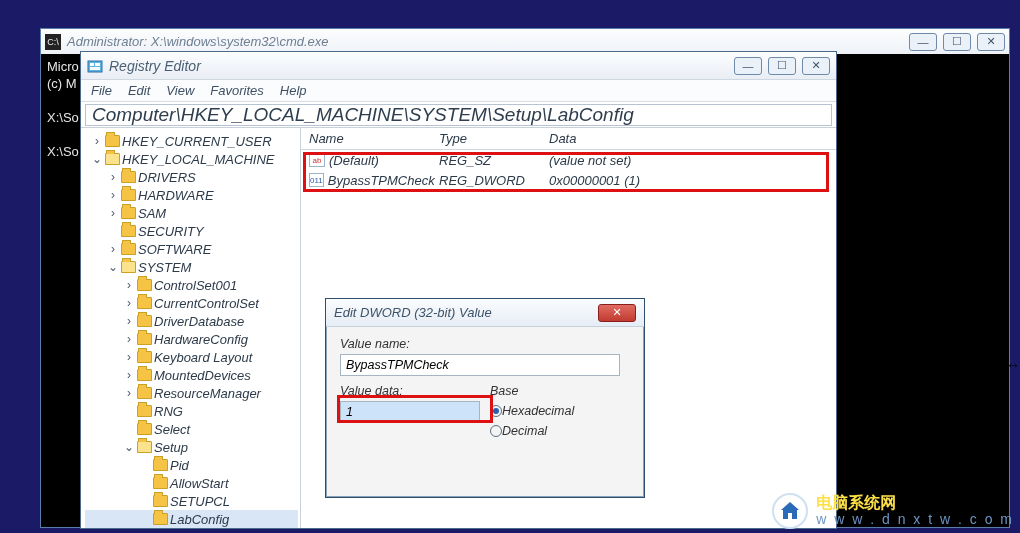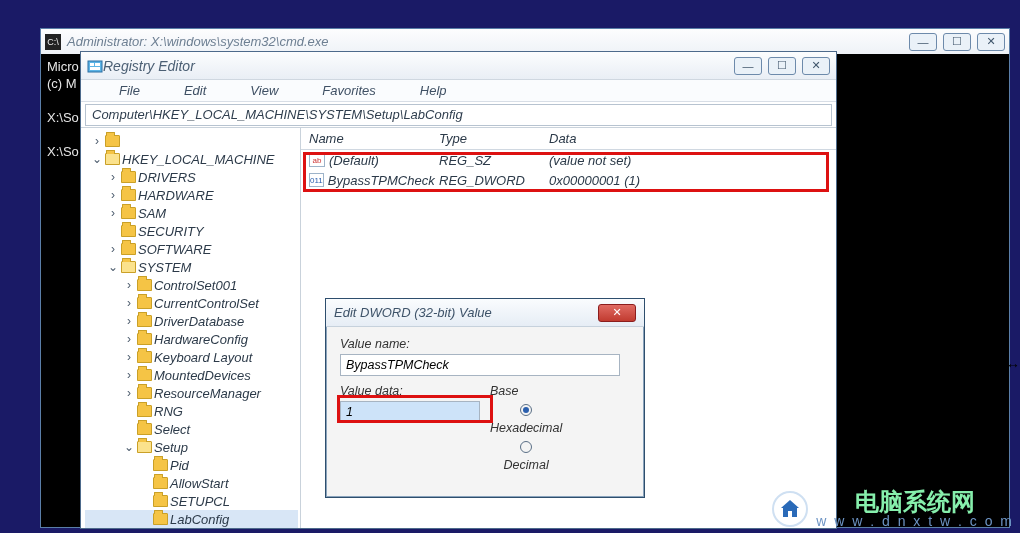--- a/index.html
+++ b/index.html
@@ -38,38 +38,38 @@
     padding:4px 6px; color:#e6e6e6; font-family:Consolas,monospace;
     font-size:13px; font-style:normal; white-space:pre; line-height:17px;
   }
   
   .regedit {
     position:absolute; left:80px; top:51px; width:757px; height:478px;
     background:#fff; border:1px solid #4d6a8b; display:flex; flex-direction:column;
   }
   .reg-titlebar {
     height:28px; background:linear-gradient(#fcfdfe,#e9eef5);
-    display:flex; align-items:center; padding:0 6px; gap:0;
+    display:flex; align-items:center; padding:0 6px; gap:6px;
     border-bottom:1px solid #cfd7e0;
     justify-content:flex-end;
   }
   .reg-titlebar svg { width:16px; height:16px; }
   .reg-titlebar .title { color:#4b5f74; font-size:14px; flex:1; }
   .reg-menubar {
     height:22px; display:flex; align-items:center; gap:16px; padding:0 10px;
     font-size:13px; color:#3f5064; border-bottom:1px solid #d8dee6;
     background:#fafcfe;
   }
-  .reg-menubar span { cursor:default;margin-left:28px; }
+  .reg-menubar span { cursor:default; }
   .reg-address {
     height:26px; border-bottom:1px solid #c9d2db; display:flex; align-items:center;
   }
   .reg-address input {
     width:100%; height:22px; margin:1px 4px; border:1px solid #b7c3d0;
-    padding:0 6px; font-size:13px; font-style:italic; color:#2f3e4e;
+    padding:0 6px; font-size:19px; font-style:italic; color:#2f3e4e;
     background:#fff;
   }
   .reg-body { flex:1; display:flex; min-height:0; }
   .reg-tree {
     width:220px; border-right:1px solid #c9d2db; overflow:auto;
     padding:4px 2px 4px 4px; font-size:13px; color:#2c3a49;
   }
   .tree-row {
     display:flex; align-items:center; gap:2px; height:18px; white-space:nowrap;
     padding-right:4px;
@@ -125,21 +125,21 @@
     font-style:normal; position:relative;}
   .dlg-body label{ display:block; margin-bottom:3px; font-style:italic; color:#333;}
   .dlg-input {
     width:280px; height:22px; border:1px solid #a7b4c2; background:#fff;
     padding:0 5px; font-size:12.5px; font-style:italic;
   }
   .dlg-row2 { display:flex; margin-top:8px; gap:10px; align-items:flex-start;}
   .dlg-col { display:flex; flex-direction:column; }
   .dlg-col input.dlg-input { width:140px; }
   .dlg-base { font-style:italic; }
-  .radio-row { display:flex; align-items:center; gap:5px; margin:3px 0;flex-direction:column;}
+  .radio-row { display:flex; align-items:center; margin:3px 0;}
   .radio {
     width:12px; height:12px; border-radius:50%; border:1px solid #5a6f86;
     display:inline-flex; align-items:center; justify-content:center;
   }
   .radio.checked::after{content:"";width:6px;height:6px;border-radius:50%;
     background:#2a5fae;}
   .dlg-buttons {
     position:absolute; right:14px; bottom:8px; display:flex; gap:8px;
   }
   .dlg-btn {
@@ -157,21 +157,21 @@
     position:absolute; right:6px; bottom:4px; display:flex; align-items:center;
     gap:8px; color:#2a6ab8; font-style:normal;
   }
   .watermark .house {
     width:36px; height:36px; background:#fff; border-radius:50%;
     display:flex; align-items:center; justify-content:center;
     border:2px solid #cfe0f2;
   }
   .watermark .house svg{width:24px;height:24px;}
   .watermark .txt { display:flex; flex-direction:column; line-height:1.05;}
-  .watermark .txt .big{ font-size:24px; font-weight:600; color:#86efac;text-align:center;}
+  .watermark .txt .big{ font-size:16px; font-weight:600; color:#fde047;}
   .watermark .txt .small{ font-size:14px; letter-spacing:2px; color:#6d94c4;}
   .right-edge-arrow{
     position:absolute; right:0; top:355px; font-size:14px; color:#000;
     font-style:normal;
   }
 </style>
 </head>
 <body>
 
 <div class="cmd-window">
@@ -215,20 +215,21 @@
     <span>Help</span>
   </div>
   <div class="reg-address">
     <input value="Computer\HKEY_LOCAL_MACHINE\SYSTEM\Setup\LabConfig" style="">
   </div>
   <div class="reg-body">
     <div class="reg-tree" id="reg-tree">
         <div class="tree-row" style="padding-left: 6px;">
           <span class="exp">›</span>
           <span class="folder-icon"></span>
+          <span class="lbl">HKEY_CURRENT_USER</span>
         </div>
         <div class="tree-row open" style="padding-left: 6px;">
           <span class="exp">⌄</span>
           <span class="folder-icon"></span>
           <span class="lbl">HKEY_LOCAL_MACHINE</span>
         </div>
         <div class="tree-row" style="padding-left: 22px;">
           <span class="exp">›</span>
           <span class="folder-icon"></span>
           <span class="lbl">DRIVERS</span>

